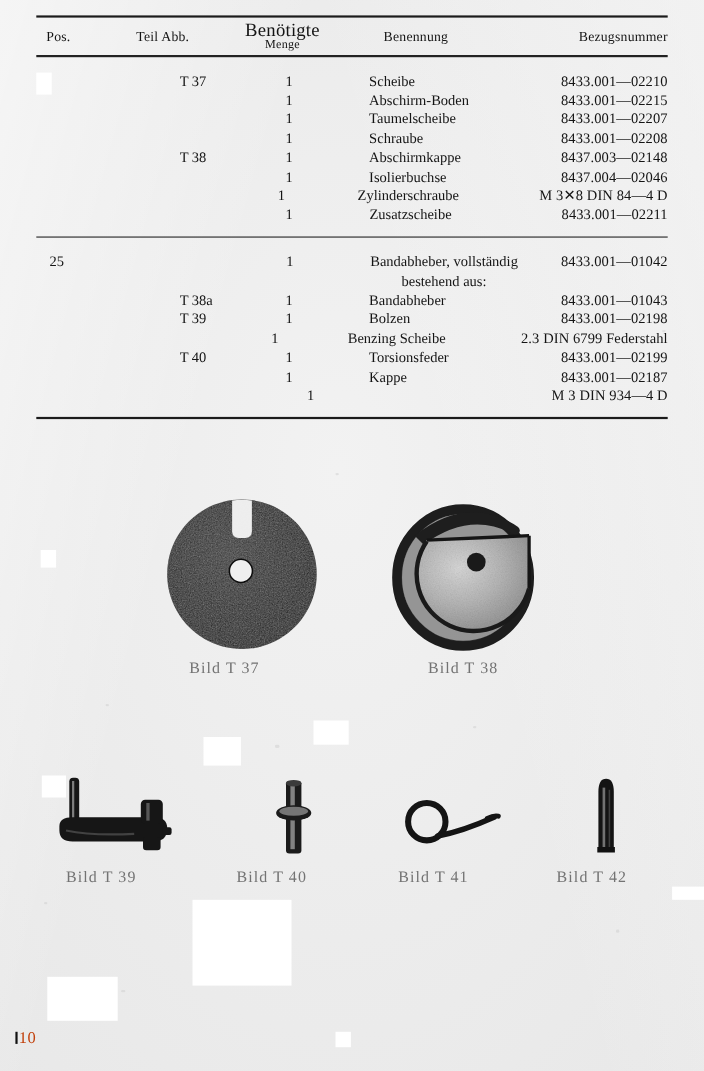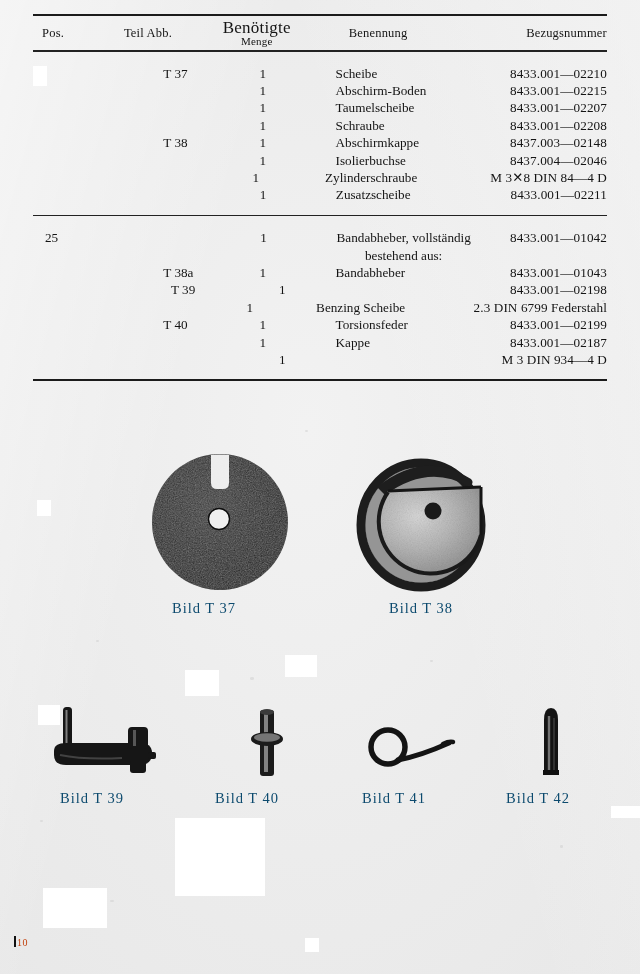--- a/index.html
+++ b/index.html
@@ -92,29 +92,29 @@
 
   .bez-num { letter-spacing: .1px; }
 
   
   .figures { position: absolute; left: 0; top: 0; width: 640px; height: 974px; pointer-events: none; }
   .fig { position: absolute; }
   .cap {
     position: absolute;
     font-size: 14.5px;
     letter-spacing: 1px;
-    color: #0c4a6e;
+    color: #737373;
     white-space: nowrap;
   }
 
   .pageno {
     position: absolute;
     left: 14px;
     top: 936px;
-    font-size: 10px;
+    font-size: 15px;
     font-weight: normal;
     letter-spacing: .5px;
     color: #c2410c;
   }
   .pageno .tick {
     display: inline-block;
     width: 2px;
     height: 11px;
     background: #111;
     vertical-align: -1px;
@@ -258,20 +258,21 @@
       <div class="c-abb">T 38a</div>
       <div class="c-menge">1</div>
       <div class="c-ben">Bandabheber</div>
       <div class="c-bez bez-num">8433.001—01043</div>
     </div>
 
     <div class="trow">
       <div class="c-pos"></div>
       <div class="c-abb">T 39</div>
       <div class="c-menge">1</div>
+      <div class="c-ben">Bolzen</div>
       <div class="c-bez bez-num">8433.001—02198</div>
     </div>
 
     <div class="trow">
       <div class="c-pos"></div>
       <div class="c-abb"></div>
       <div class="c-menge">1</div>
       <div class="c-ben">Benzing  Scheibe</div>
       <div class="c-bez bez-num">2.3 DIN 6799 Federstahl</div>
     </div>

